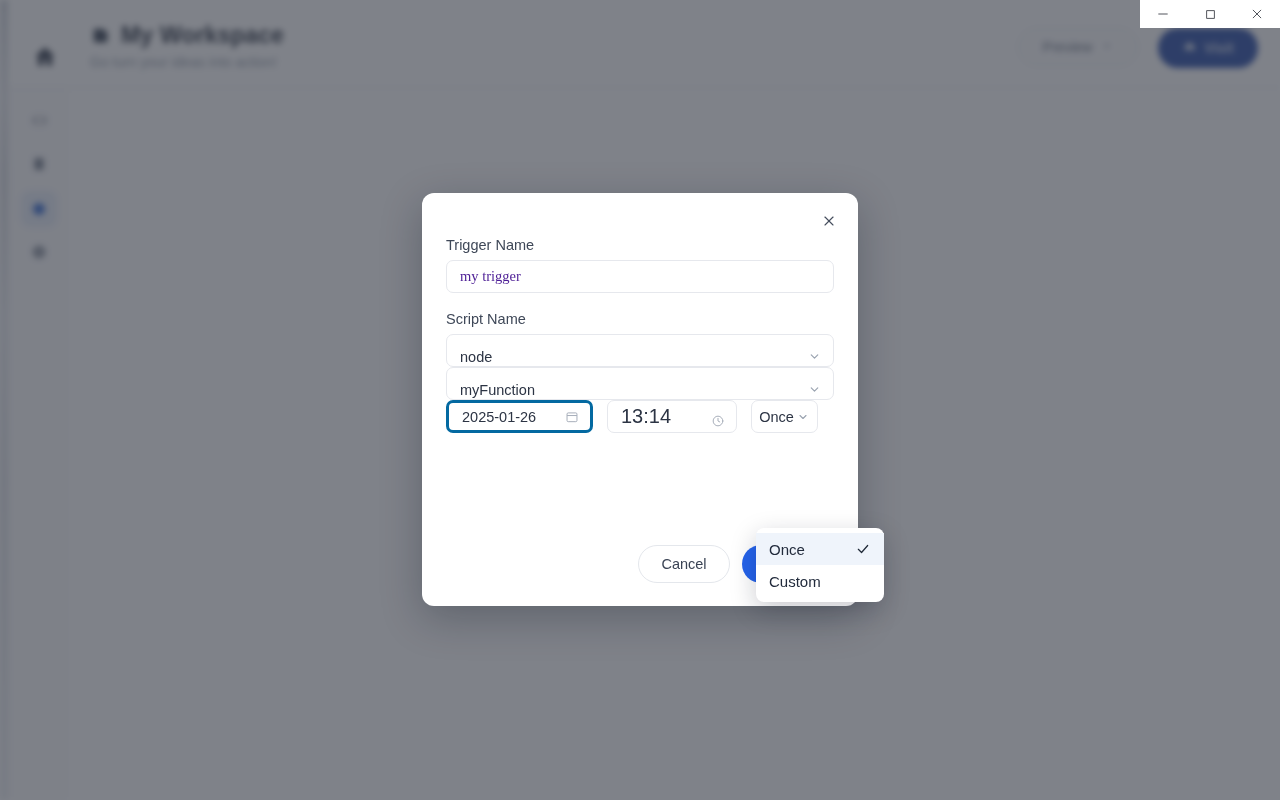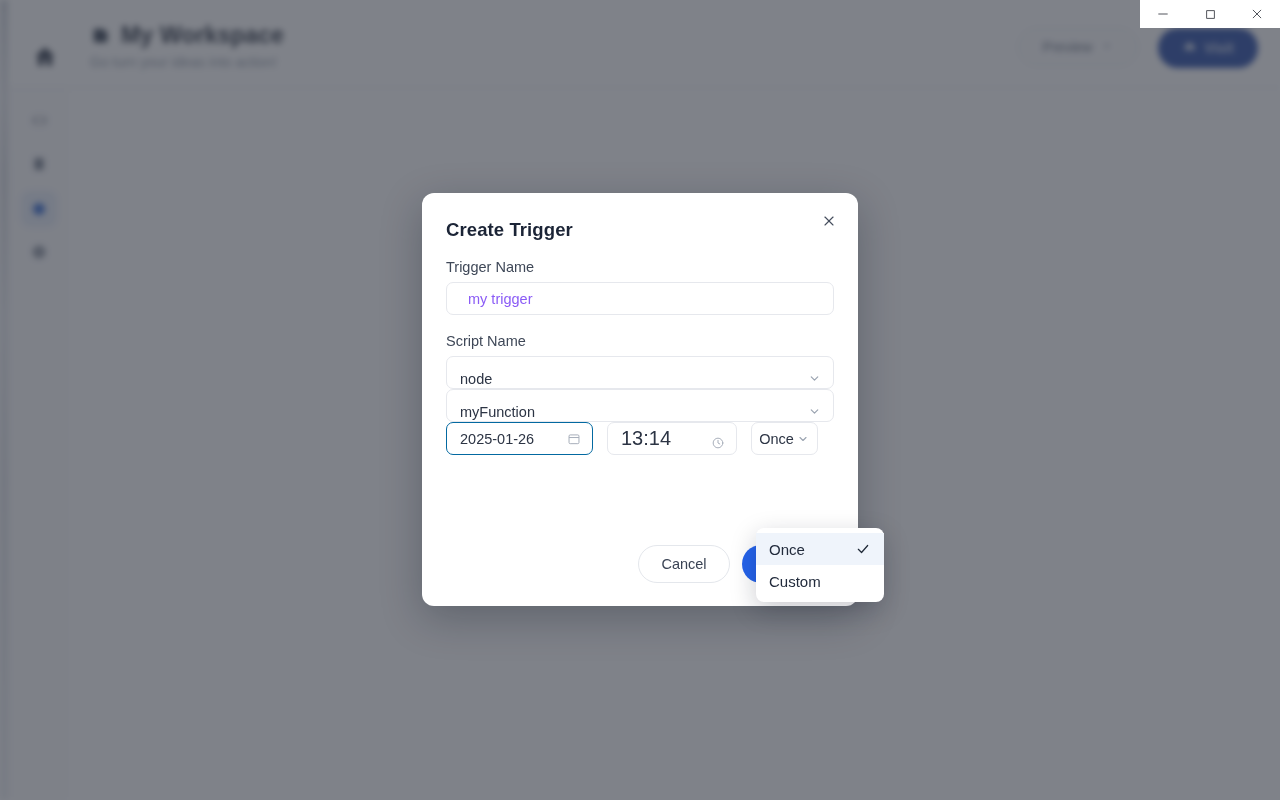--- a/index.html
+++ b/index.html
@@ -189,23 +189,23 @@
     margin-top: 18px;
     margin-bottom: 7px;
   }
 
   .text-input {
     width: 388px;
     height: 33px;
     border: 1px solid #e6e8ed;
     border-radius: 7px;
     font-size: 14.5px;
-    color: #8b5cf6;
-    padding: 0 21px;
-    font-family: Liberation Sans, sans-serif;
+    color: #4c1d95;
+    padding: 0 13px;
+    font-family: Liberation Serif, serif;
     background: #fff;
     outline: none;
   }
 
   .select-box {
     width: 388px;
     height: 33px;
     border: 1px solid #e6e8ed;
     border-radius: 7px;
     background: #fff;
@@ -226,21 +226,21 @@
 
   .exec-row {
     display: flex;
     gap: 14px;
     align-items: center;
   }
 
   .date-box {
     width: 147px;
     height: 33px;
-    border: 1px solid #0369a1;
+    border: 3px solid #0369a1;
     border-radius: 7px;
     background: #fff;
     display: flex;
     align-items: center;
     justify-content: space-between;
     padding: 0 11px 0 13px;
     font-size: 14.5px;
     color: #2c3444;
     cursor: pointer;
   }
@@ -442,21 +442,20 @@
       </div>
     </div>
 
     <div class="bg-canvas"></div>
   </div>
 
   <div class="overlay"></div>
 
   <div class="dialog">
 
-    <div class="dialog-title">Create Trigger</div>
 
     <button class="dialog-close">
       <svg viewBox="0 0 24 24" width="16" height="16" fill="none" stroke="currentColor" stroke-width="1.7" stroke-linecap="round">
         <line x1="6" y1="6" x2="18" y2="18"></line>
           <line x1="18" y1="6" x2="6" y2="18"></line>
       </svg>
     </button>
 
     
     <div class="field-label">Trigger Name</div>

